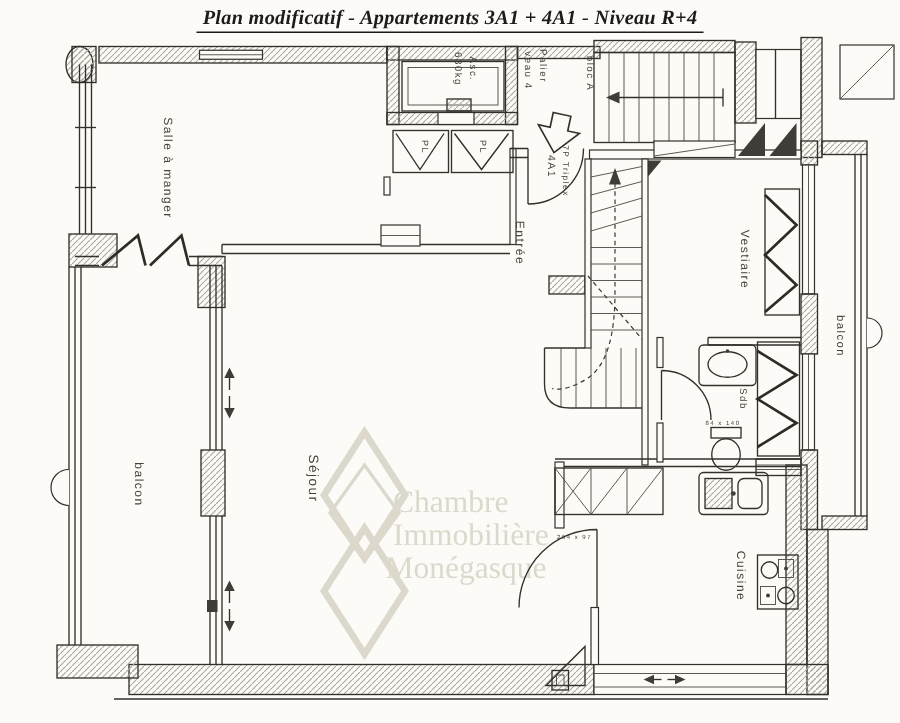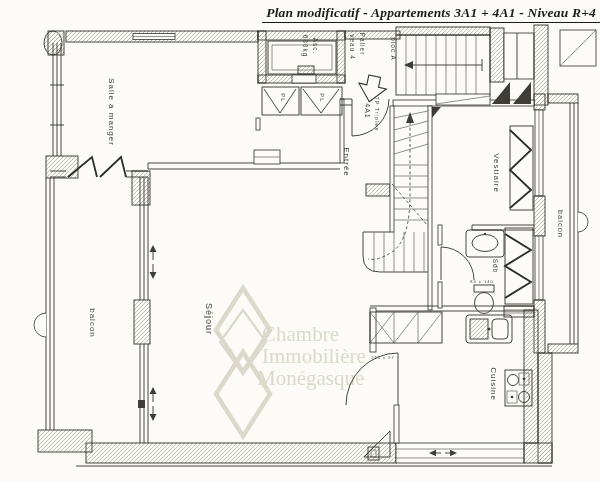--- a/index.html
+++ b/index.html
@@ -1,18 +1,18 @@
 <!DOCTYPE html>
 <html><head>
 <meta charset="utf-8">
 <style>
   html,body{margin:0;padding:0;background:#fff;}
   .page{position:relative;width:600px;height:482px;background:#fcfbf8;overflow:hidden;
         font-family:"Liberation Sans",sans-serif;}
-  .title-bar{position:absolute;top:3px;left:0;right:0;text-align:right;}
+  .title-bar{position:absolute;top:3px;left:0;right:0;text-align:center;}
   .title-bar span{display:inline-block;font-family:"Liberation Serif",serif;
         font-style:italic;font-weight:bold;font-size:13.5px;color:#1c1b18;
         border-bottom:1.6px solid #1c1b18;padding:0 4px 1px 4px;letter-spacing:0.2px;}
   svg{position:absolute;left:0;top:0;}
   .ln{stroke:#33312c;stroke-width:0.9;fill:none;}
   .thin{stroke:#4a483f;stroke-width:0.6;fill:none;}
   .wall{fill:url(#hat);stroke:#33312c;stroke-width:0.9;}
   .white{fill:#fcfbf8;stroke:#33312c;stroke-width:0.8;}
   .dark{fill:#3f3d37;stroke:none;}
   .zig{stroke:#2e2c27;stroke-width:1.8;fill:none;}

